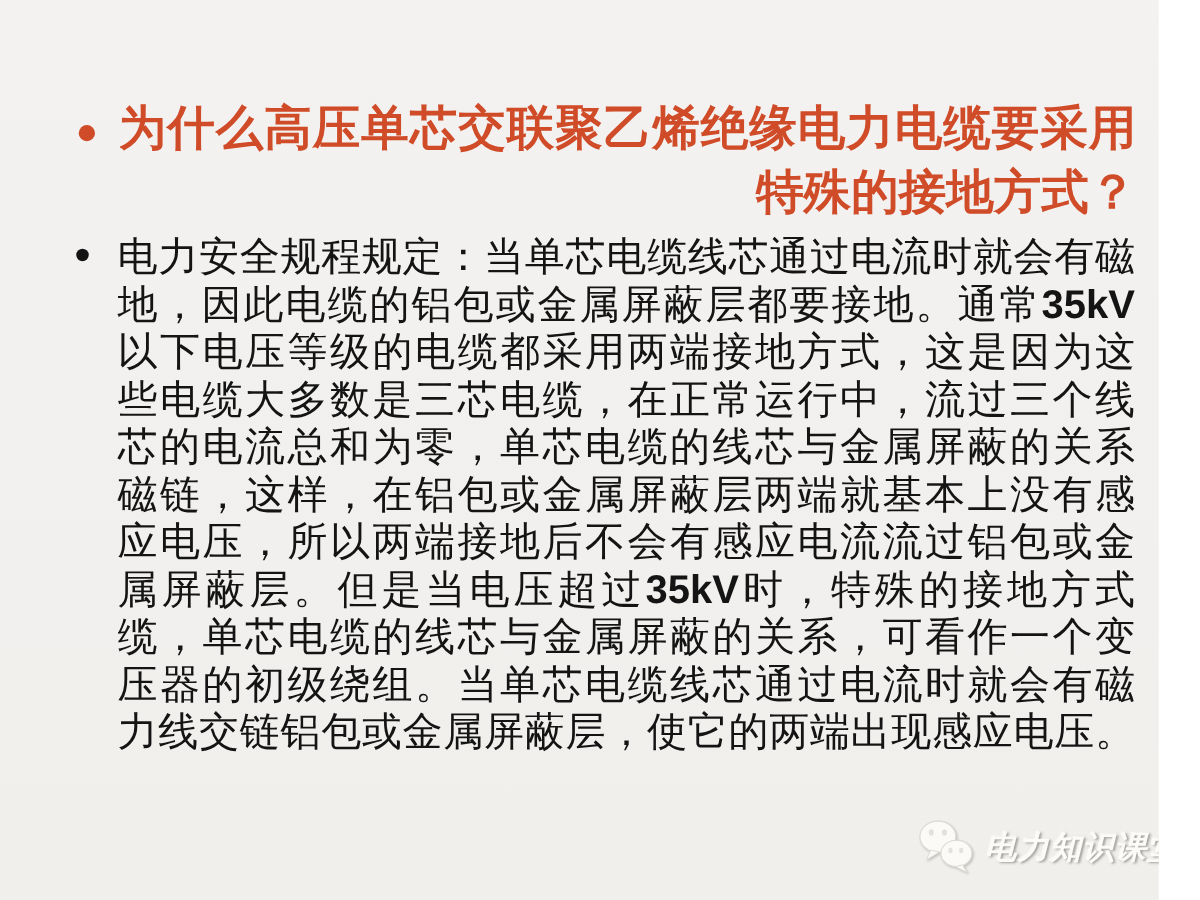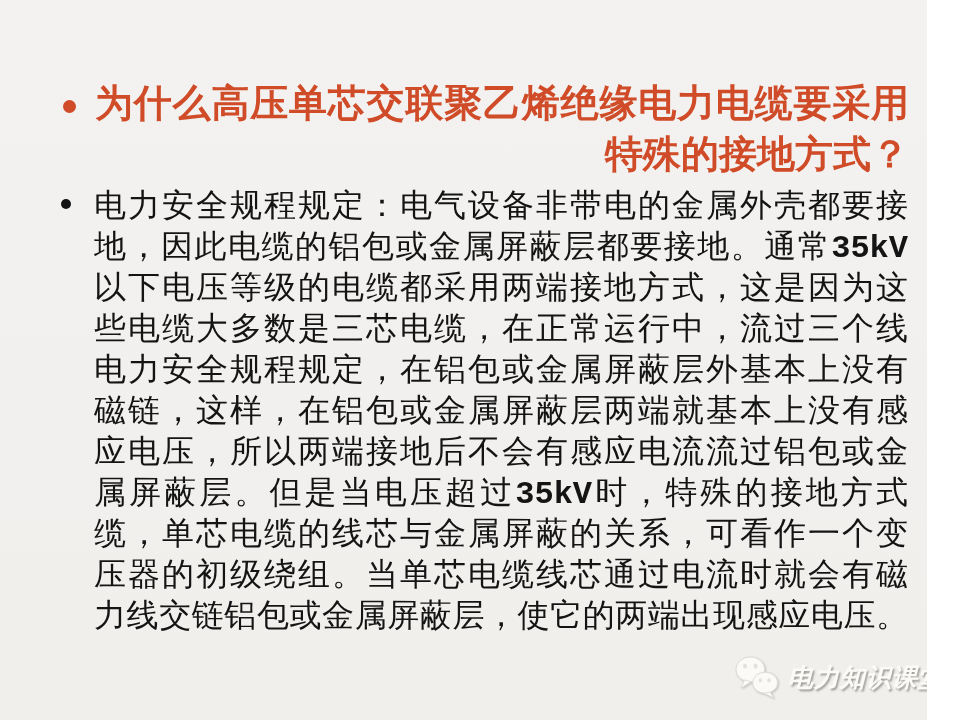--- a/index.html
+++ b/index.html
@@ -64,21 +64,21 @@
     color: #141414;
     font-size: 32px;
     line-height: 38px;
   }
   .body-line {
     text-align: justify;
     text-align-last: justify;
     white-space: nowrap;
   }
   .latin-bold {
-    font-family: Liberation Mono, monospace;
+    font-family: Liberation Sans, sans-serif;
     font-weight: 700;
     letter-spacing: 0;
   }
 
   
   .watermark {
     position: absolute;
     left: 734px;
     top: 654px;
     display: flex;
@@ -110,25 +110,25 @@
 <div class="slide">
 
   <span class="title-bullet"></span>
   <div class="title-text">
     <div class="title-line-1">为什么高压单芯交联聚乙烯绝缘电力电缆要采用</div>
     <div class="title-line-2">特殊的接地方式？</div>
   </div>
 
   <span class="body-bullet"></span>
   <div class="body-text">
-    <div class="body-line"><span>电力安全规程规定：电气设备非带电的金属外壳都要接</span><span class="latin-bold"></span><span></span></div>
+    <div class="body-line"><span>电力安全规程规定：当单芯电缆线芯通过电流时就会有磁</span><span class="latin-bold"></span><span></span></div>
     <div class="body-line"><span>地，因此电缆的铝包或金属屏蔽层都要接地。通常</span><span class="latin-bold">35kV</span><span></span></div>
     <div class="body-line"><span>以下电压等级的电缆都采用两端接地方式，这是因为这</span><span class="latin-bold"></span><span></span></div>
     <div class="body-line"><span>些电缆大多数是三芯电缆，在正常运行中，流过三个线</span><span class="latin-bold"></span><span></span></div>
-    <div class="body-line"><span>电力安全规程规定，在铝包或金属屏蔽层外基本上没有</span><span class="latin-bold"></span><span></span></div>
+    <div class="body-line"><span>芯的电流总和为零，单芯电缆的线芯与金属屏蔽的关系</span><span class="latin-bold"></span><span></span></div>
     <div class="body-line"><span>磁链，这样，在铝包或金属屏蔽层两端就基本上没有感</span><span class="latin-bold"></span><span></span></div>
     <div class="body-line"><span>应电压，所以两端接地后不会有感应电流流过铝包或金</span><span class="latin-bold"></span><span></span></div>
     <div class="body-line"><span>属屏蔽层。但是当电压超过</span><span class="latin-bold">35kV</span><span>时，特殊的接地方式</span></div>
     <div class="body-line"><span>缆，单芯电缆的线芯与金属屏蔽的关系，可看作一个变</span><span class="latin-bold"></span><span></span></div>
     <div class="body-line"><span>压器的初级绕组。当单芯电缆线芯通过电流时就会有磁</span><span class="latin-bold"></span><span></span></div>
     <div class="body-line"><span>力线交链铝包或金属屏蔽层，使它的两端出现感应电压。</span><span class="latin-bold"></span><span></span></div>
   </div>
 
   <div class="watermark">
     <span class="wechat-icon">

